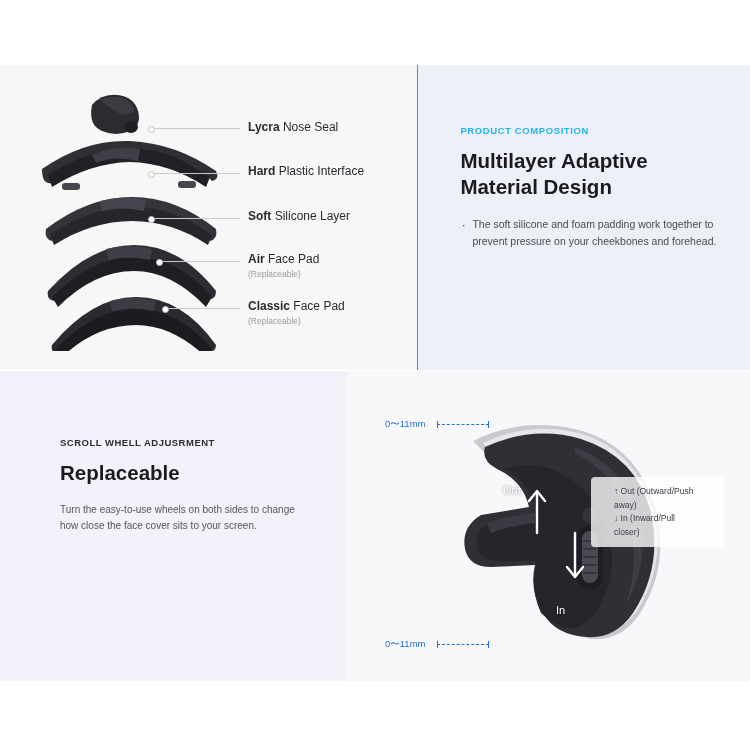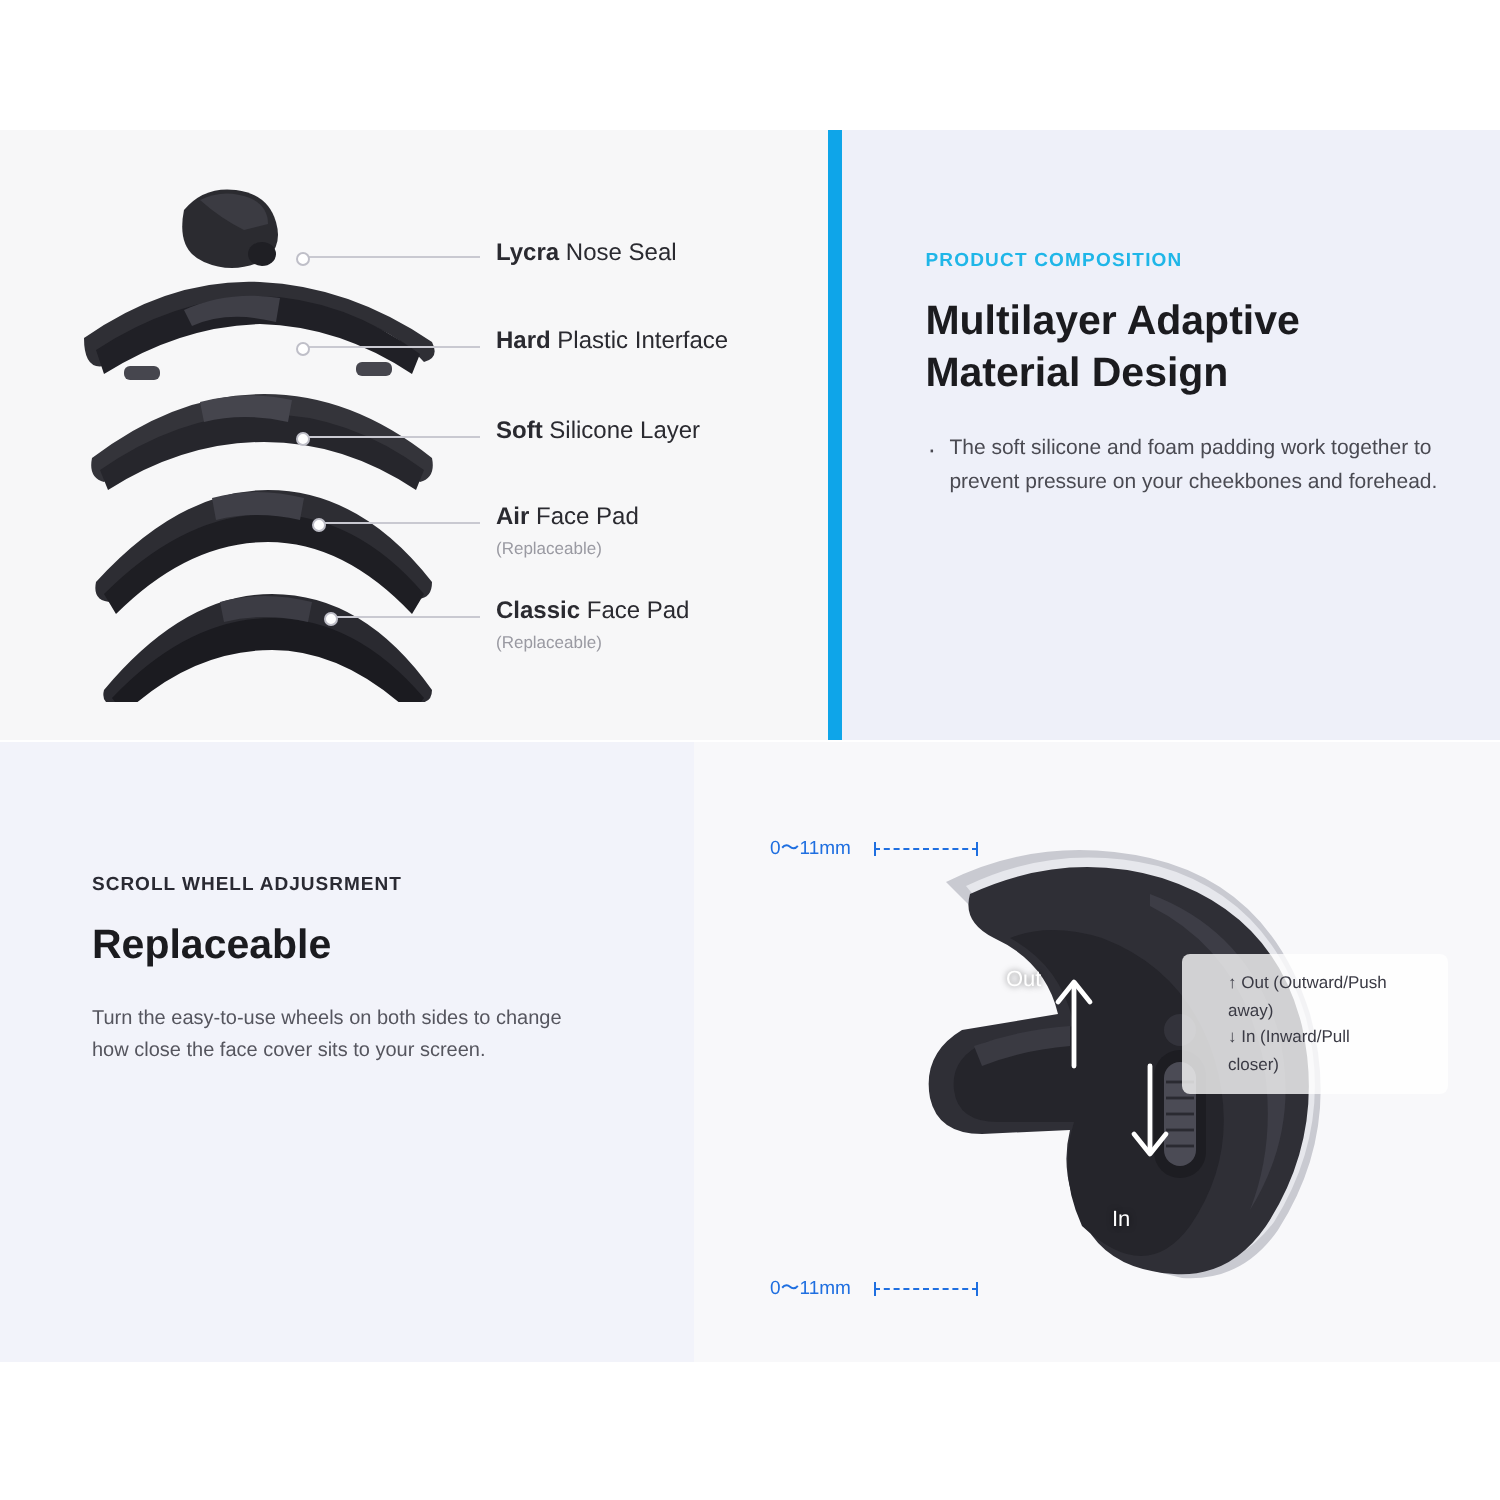--- a/index.html
+++ b/index.html
@@ -27,21 +27,21 @@
     top: 65px;
     width: 750px;
     height: 305px;
     display: flex;
   }
   .exploded-pane {
     position: relative;
     width: 418px;
     height: 305px;
     background: #f7f7f8;
-    border-right: 7px solid #0ea5e9;
+    border-right: 1px solid #0ea5e9;
   }
   .composition-pane {
     position: relative;
     width: 332px;
     height: 305px;
     background: #eef0f9;
     padding: 44px 30px 0 42px;
     box-sizing: border-box;
   }
   .eyebrow {
@@ -134,21 +134,21 @@
     top: 371px;
     width: 750px;
     height: 310px;
     display: flex;
   }
   .scroll-pane {
     position: relative;
     width: 347px;
     height: 310px;
     background: #f2f3fa;
-    padding: 66px 40px 0 46px;
+    padding: 66px 40px 0 60px;
     box-sizing: border-box;
   }
   .eyebrow-dark {
     color: #2a2a33;
     font-size: 9.5px;
     font-weight: bold;
     letter-spacing: 0.5px;
     margin: 0 0 12px 0;
   }
   .body-text {

